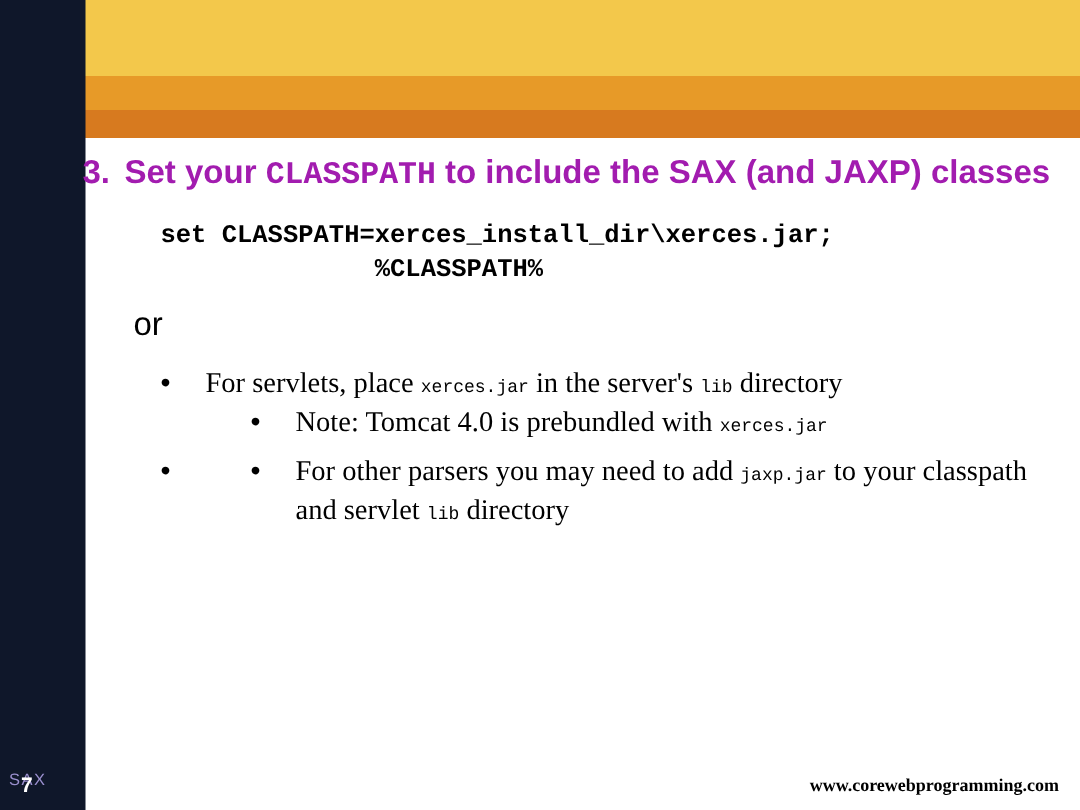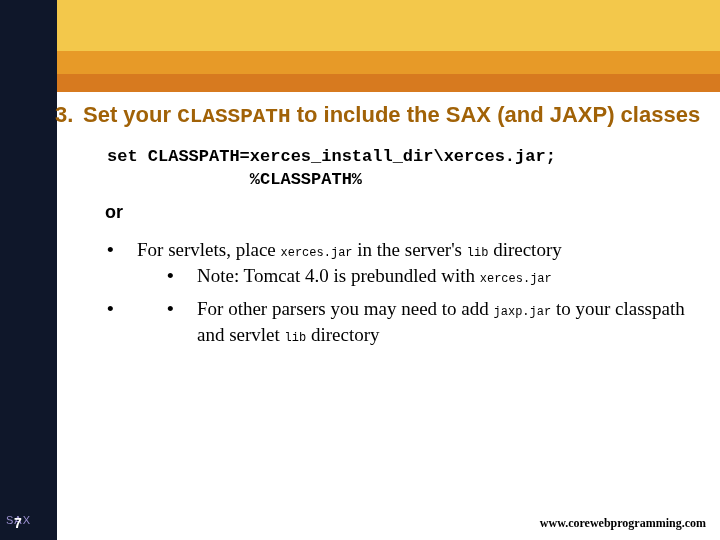--- a/index.html
+++ b/index.html
@@ -47,40 +47,40 @@
   }
   .content {
     position: absolute;
     left: 55px; top: 102px;
     width: 650px;
     z-index: 2;
   }
   .step-line {
     font-size: 22px;
     font-weight: bold;
-    color: #a16207;
+    color: #a21caf;
     margin-bottom: 18px;
     padding-left: 0;
   }
   .step-line .num { display:inline-block; width: 28px; }
   .step-line .mono { font-family: "Courier New", monospace; font-size: 21px; }
   .step-body { padding-left: 34px; }
   .codeblock {
     font-family: "Courier New", monospace;
     font-weight: bold;
     font-size: 17px;
     line-height: 1.35;
     margin: 6px 0 10px 18px;
     white-space: pre;
   }
   .or-word {
     font-family: Arial, sans-serif;
-    font-weight: bold;
-    font-size: 18px;
-    margin-left: 16px;
+    font-weight: normal;
+    font-size: 22px;
+    margin-left: 0;
   }
   .bullets {
     margin-top: 14px;
     margin-left: 18px;
     font-size: 19px;
     line-height: 1.35;
     font-family: "Times New Roman", Times, serif;
   }
   .bullets .b1 { display: flex; margin-bottom: 4px; }
   .bullets .dot { width: 30px; flex-shrink: 0; text-align: left; font-family: Arial; }

